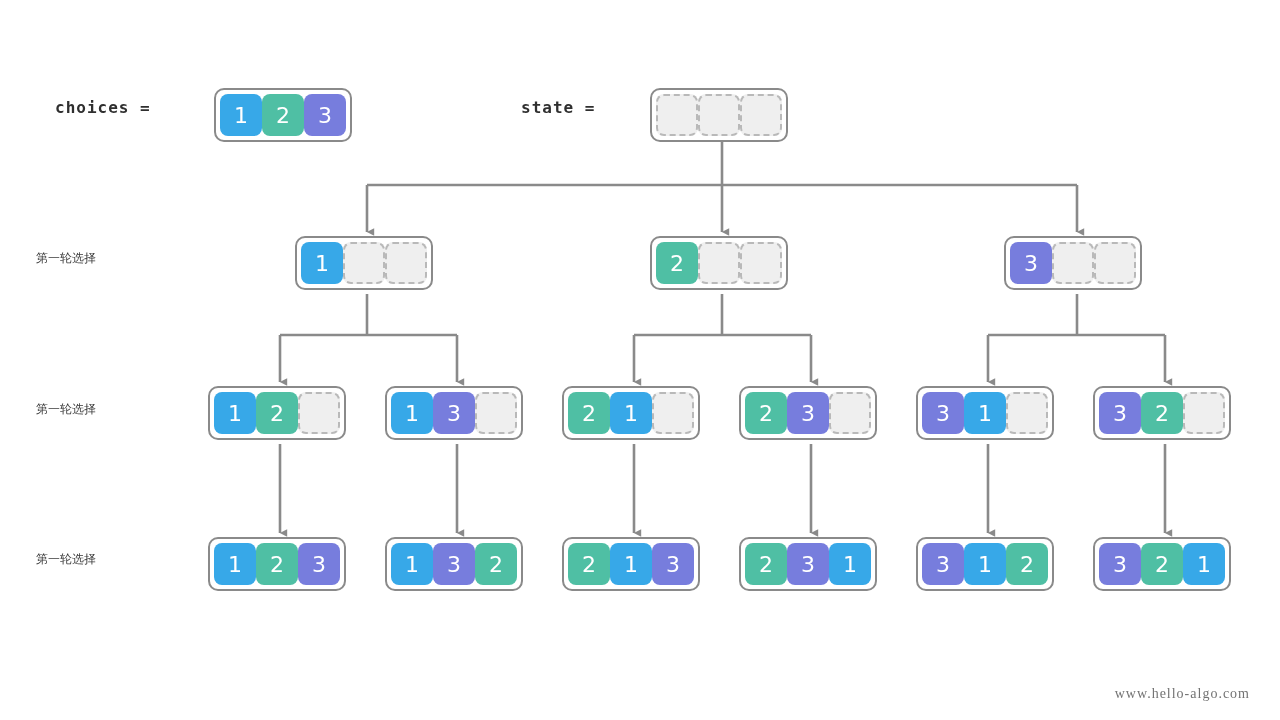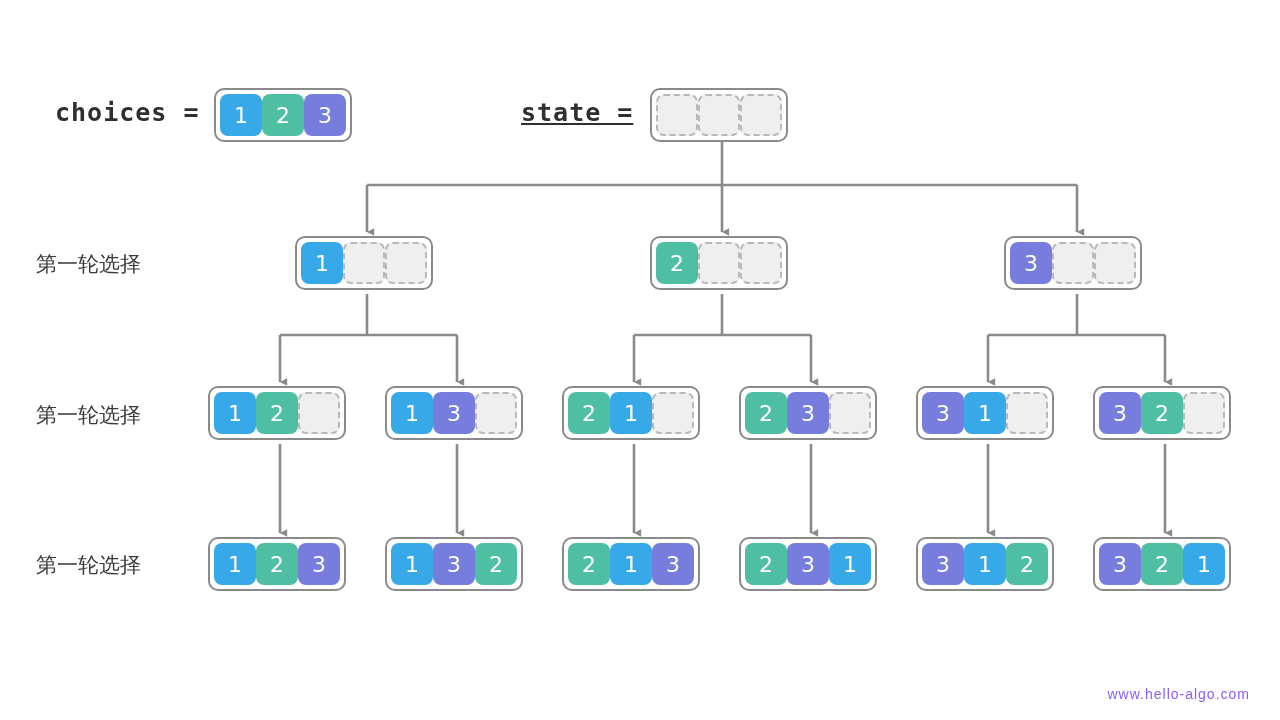--- a/index.html
+++ b/index.html
@@ -29,31 +29,31 @@
     width: 1280px;
     height: 720px;
     pointer-events: none;
   }
 
   
   .varlabel {
     position: absolute;
     font-family: "DejaVu Sans Mono", "Liberation Mono", monospace;
     font-weight: bold;
-    font-size: 25px;
+    font-size: 16px;
     color: #2f2f2f;
     letter-spacing: 1px;
     white-space: nowrap;
   }
 
   
   .rowlabel {
     position: absolute;
     font-family: "DejaVu Sans", "Liberation Sans", sans-serif;
-    font-size: 21px;
+    font-size: 12px;
     color: #3a3a3a;
     white-space: nowrap;
   }
 
   
   .arrbox {
     position: absolute;
     box-sizing: border-box;
     border: 2.5px solid #8a8a8a;
     border-radius: 10px;
@@ -84,23 +84,23 @@
   }
   .cell.v1 { background: #37a8e8; }
   .cell.v2 { background: #4fbfa4; }
   .cell.v3 { background: #777ddd; }
 
   
   .watermark {
     position: absolute;
     right: 30px;
     bottom: 18px;
-    font-family: Liberation Sans, sans-serif;
+    font-family: Liberation Serif, serif;
     font-size: 14px;
-    color: #8b5cf6;
+    color: #737373;
     letter-spacing: 1px;
   }
 </style>
 </head>
 <body>
 
 <div id="stage">
 
   <svg id="wires" viewBox="0 0 1280 720" width="1280" height="720" aria-hidden="true">
     <defs>
@@ -143,21 +143,21 @@
   </svg>
 
   <div class="varlabel" style="left:55px; top:98px;">choices  =</div>
 
   <div class="arrbox" style="left:214px; top:88px;">
     <div class="cell v1">1</div>
     <div class="cell v2">2</div>
     <div class="cell v3">3</div>
   </div>
 
-  <div class="varlabel" style="left:521px; top:98px;text-decoration:underline;">state  =</div>
+  <div class="varlabel" style="left:521px; top:98px;">state  =</div>
 
   <div class="arrbox" style="left:650px; top:88px;">
     <div class="cell empty"></div>
     <div class="cell empty"></div>
     <div class="cell empty"></div>
   </div>
 
   <div class="rowlabel" style="left:36px; top:250px;">第一轮选择</div>
   <div class="rowlabel" style="left:36px; top:401px;">第一轮选择</div>
   <div class="rowlabel" style="left:36px; top:551px;">第一轮选择</div>

